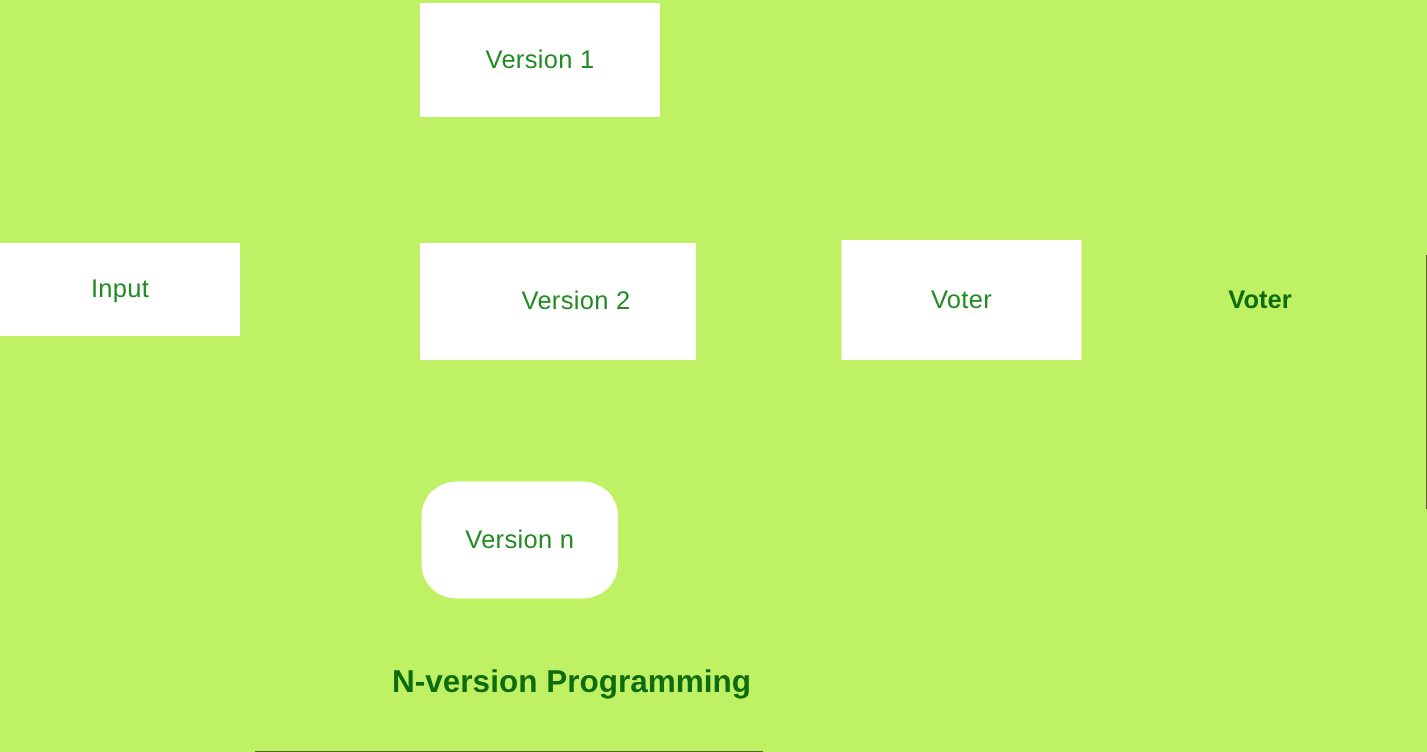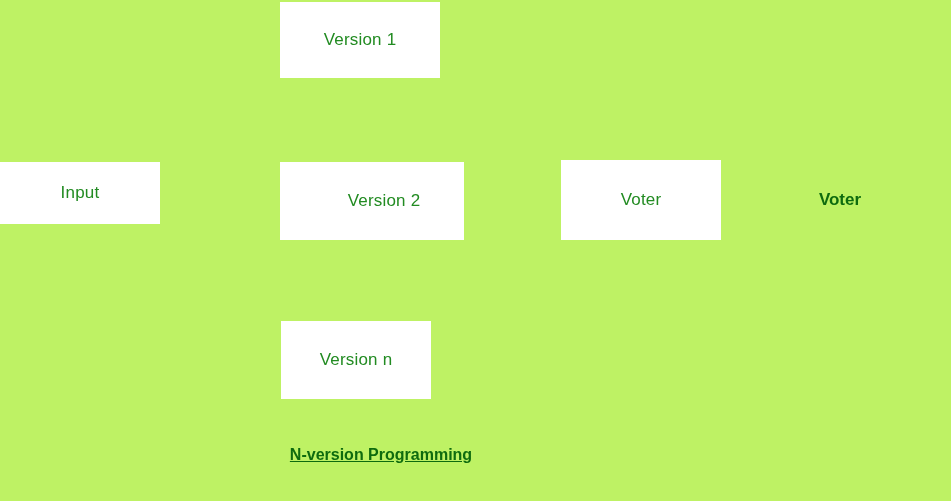--- a/index.html
+++ b/index.html
@@ -23,39 +23,38 @@
     align-items: center;
     justify-content: center;
     font-size: 17px;
     font-weight: 400;
     letter-spacing: 0.2px;
   }
   .box-version1 { left: 280px; top: 2px;   width: 160px; height: 76px; }
   .box-input    { left: 0px;   top: 162px; width: 160px; height: 62px; }
   .box-version2 { left: 280px; top: 162px; width: 160px; height: 78px; padding-left: 24px; }
   .box-voter    { left: 561px; top: 160px; width: 160px; height: 80px; }
-  .box-versionn { left: 281px; top: 321px; width: 150px; height: 78px; }
+  .box-versionn { left: 281px; top: 321px; width: 131px; height: 78px; border-radius: 23px; }
 
   .floating-label {
     position: absolute;
     color: #0E6B0E;
     font-weight: bold;
     white-space: nowrap;
     transform: translate(-50%, -50%);
   }
   .label-output {
     left: 840px;
     top: 200px;
     font-size: 17px;
   }
   .label-caption {
     left: 381px;
     top: 455px;
-    font-size: 16px;
-    text-decoration: underline;
+    font-size: 21px;
   }
 </style>
 </head>
 <body>
 
 <div class="canvas">
 
   <div class="node-box box-version1">
     <span>Version 1</span>
   </div>

